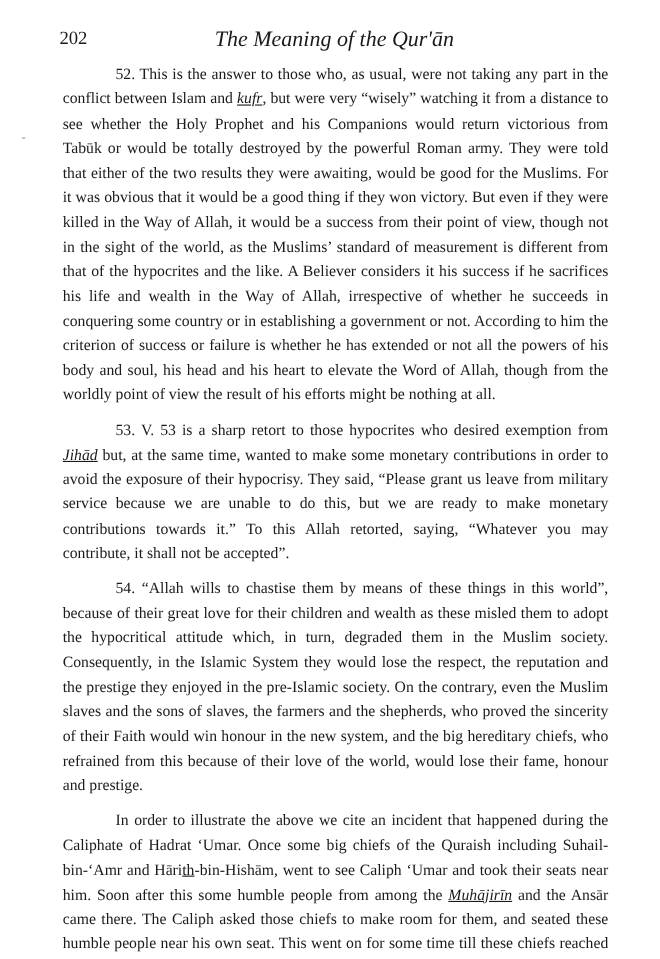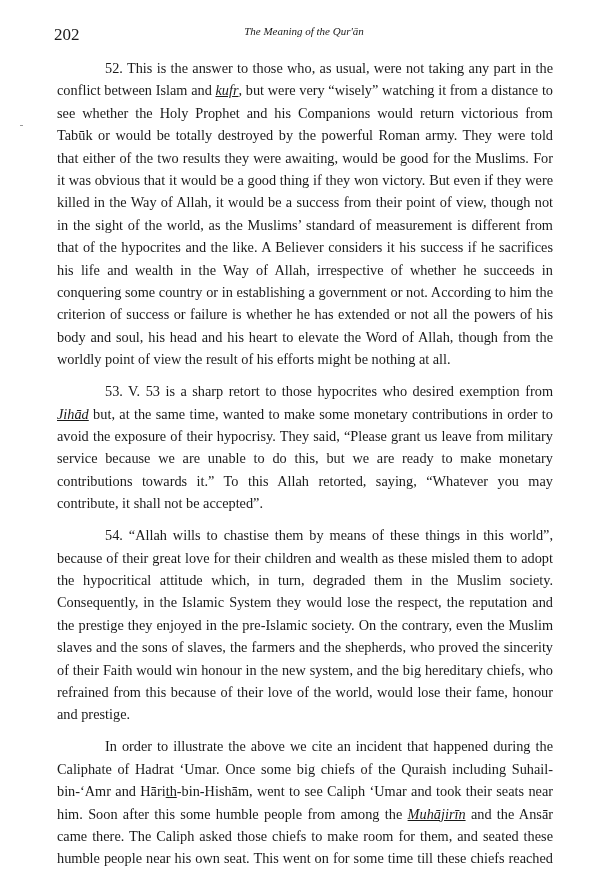--- a/index.html
+++ b/index.html
@@ -10,21 +10,21 @@
   }
   .running-head {
     position: absolute; top: 25px; left: 54px; width: 500px; height: 22px;
   }
   .page-num {
     position: absolute; left: 0; top: 0;
     font-size: 17px; font-weight: normal;
   }
   .book-title {
     position: absolute; left: 0; right: 0; top: 0; text-align: center;
-    font-size: 11px; font-style: italic;
+    font-size: 20px; font-style: italic;
   }
   .body-text {
     position: absolute; top: 57px; left: 57px; width: 496px;
     font-size: 14.3px; line-height: 22.4px;
     text-align: justify;
   }
   .para { margin: 0 0 9.5px 0; text-indent: 48px; }
   .para:last-child { margin-bottom: 0; }
   em { font-style: italic; text-decoration: underline; }
   .ul { text-decoration: underline; }

